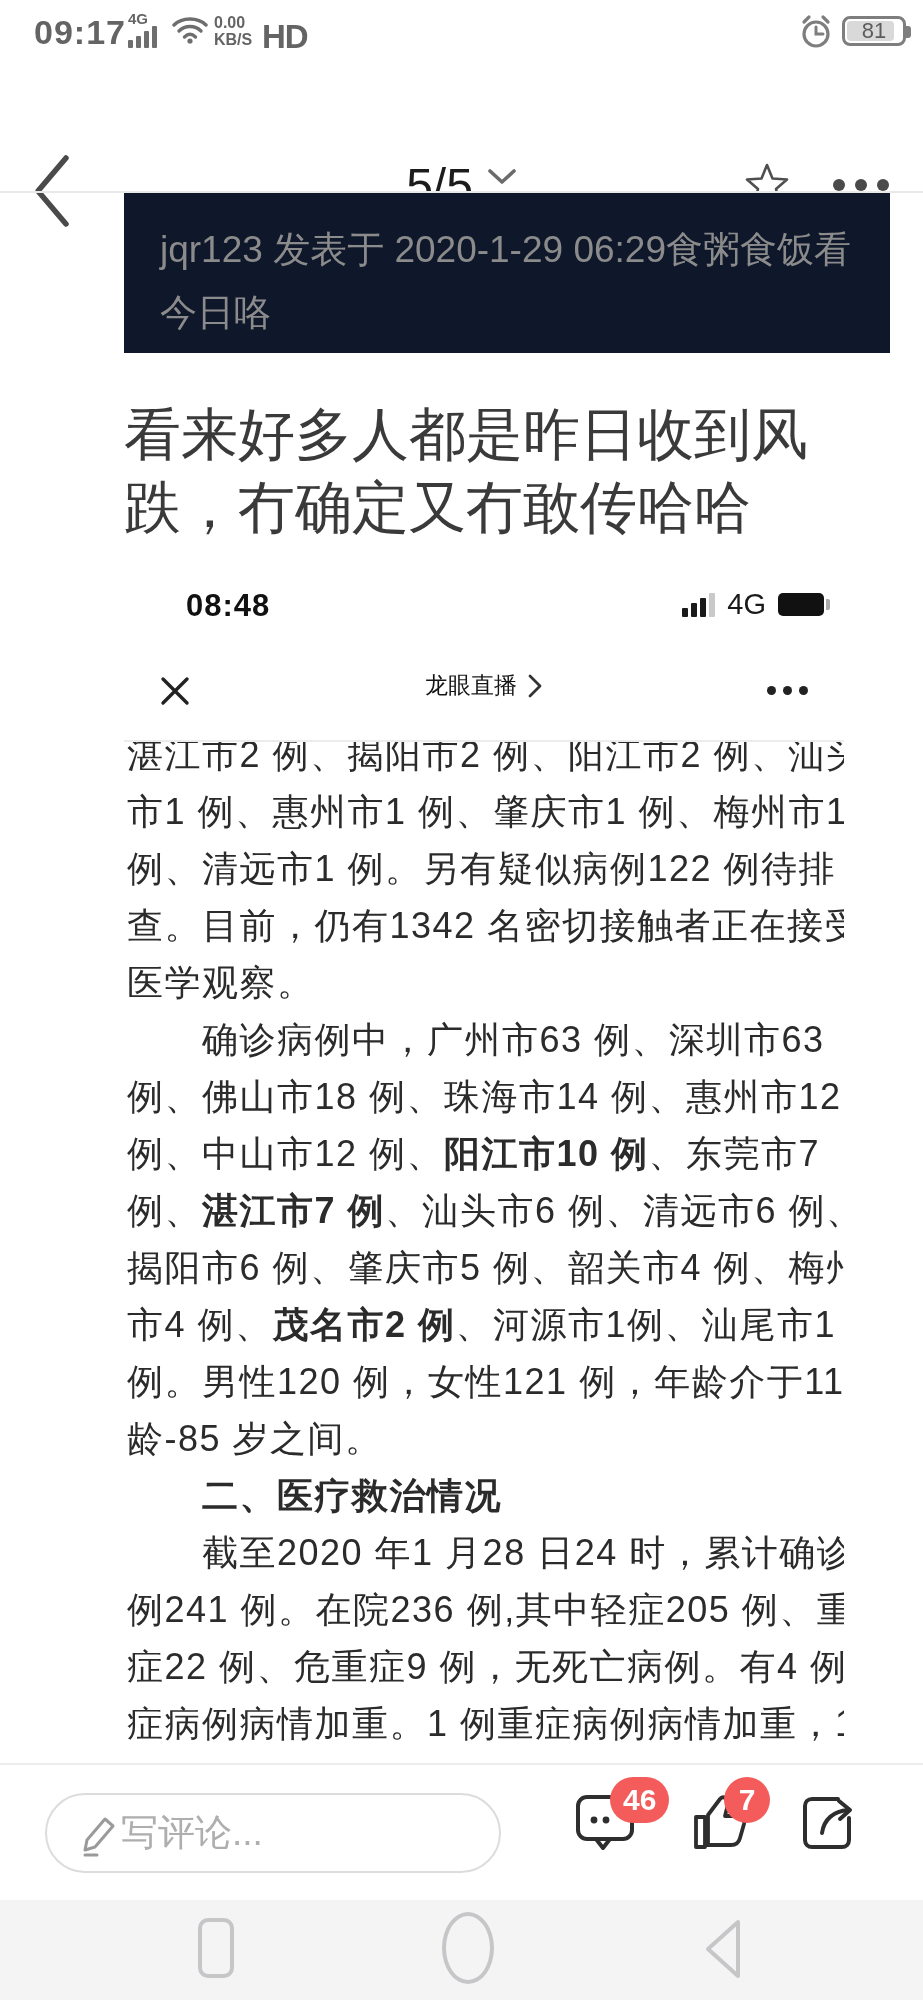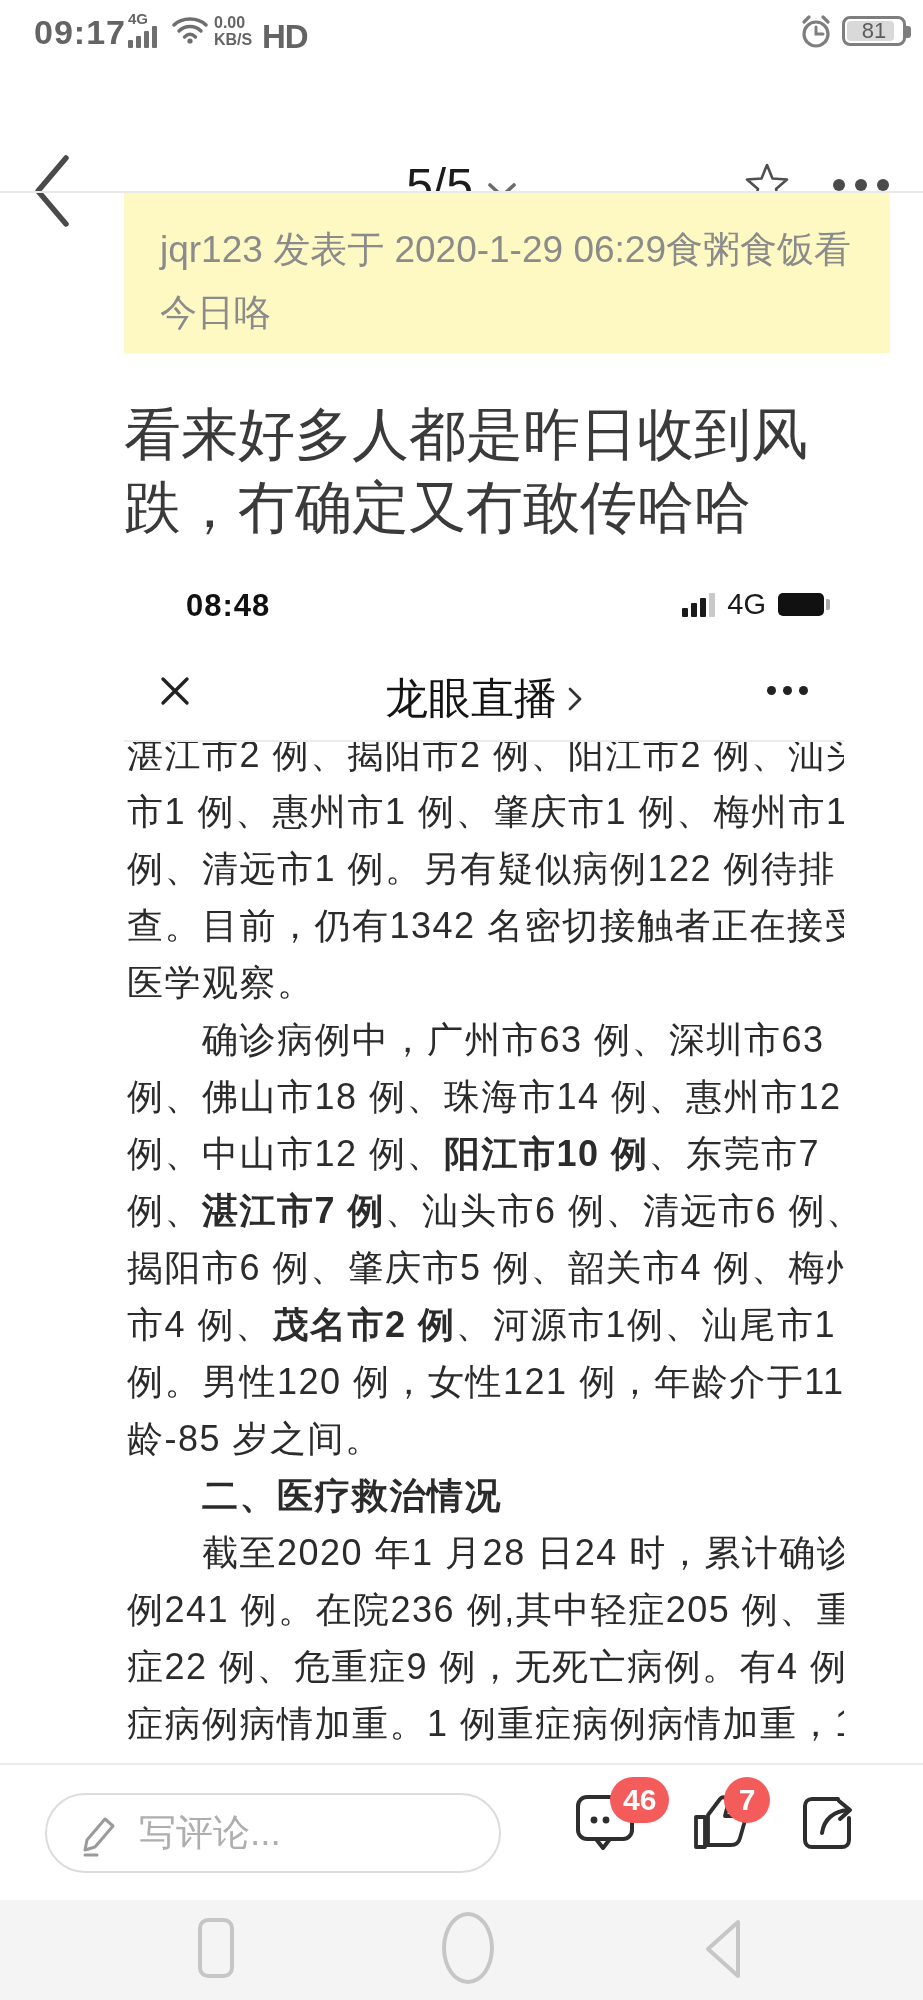--- a/index.html
+++ b/index.html
@@ -20,56 +20,56 @@
   .sb-hd { position:absolute; left:262px; top:18px; font-size:33px; font-weight:800; letter-spacing:-1px; }
   .sb-alarm { position:absolute; left:798px; top:14px; }
   .sb-batt { position:absolute; left:842px; top:16px; width:64px; height:30px; border:3px solid #7e7e7e; border-radius:8px; }
   .sb-batt .nub { position:absolute; right:-8px; top:7px; width:5px; height:12px; background:#7e7e7e; border-radius:0 3px 3px 0; }
   .sb-batt .fill { position:absolute; left:2px; top:2px; bottom:2px; width:81%; background:#d9d9d9; border-radius:4px; }
   .sb-batt .pct { position:absolute; inset:0; display:flex; align-items:center; justify-content:center; font-size:22px; font-weight:400; color:#5c5c5c; }
   
   .app-header { position:absolute; top:58px; left:0; right:0; height:133px; background:#fff; }
   .hdr-divider { position:absolute; top:191px; left:0; right:0; height:2px; background:#e9e9e9; }
   .back-btn { position:absolute; left:30px; top:88px; width:60px; height:90px; display:flex; align-items:center; }
-  .page-ind { position:absolute; left:0; right:0; top:100px; display:flex; justify-content:center; align-items:center; gap:14px; }
+  .page-ind { position:absolute; left:0; right:0; top:100px; display:flex; justify-content:center; align-items:flex-start; gap:14px; }
   .page-ind .num { font-size:48px; color:#1c1c1c; }
   .hdr-right { position:absolute; right:34px; top:104px; display:flex; align-items:center; gap:42px; }
   .dots { display:flex; gap:10px; align-items:center; }
   .dots i { width:12px; height:12px; border-radius:50%; background:#4a4a4a; }
   
   .quote-block { position:absolute; left:124px; top:193px; width:766px; height:160px;
-    background:#fef9c3; color:#8b8b8b; font-size:37px; line-height:63px; padding:25px 28px 0 36px; }
+    background:#0f172a; color:#8b8b8b; font-size:37px; line-height:63px; padding:25px 28px 0 36px; }
   
   .reply-text { position:absolute; left:124px; top:398px; width:795px; font-size:57px; line-height:73px; color:#3a3a3a; }
   
   .inner-shot { position:absolute; left:124px; top:560px; width:720px; height:1203px; background:#fff; }
   .in-status { position:absolute; top:22px; left:0; right:0; height:46px; color:#111; }
   .in-time { position:absolute; left:62px; top:6px; font-size:31px; font-weight:600; letter-spacing:1px; }
   .in-right { position:absolute; right:20px; top:6px; display:flex; align-items:center; gap:12px; }
   .in-bars { display:flex; align-items:flex-end; gap:3px; height:24px; }
   .in-bars i { display:block; width:6px; background:#1a1a1a; border-radius:1px; }
   .in-bars i.dim { background:#c9c9c9; }
   .in-4g { font-size:29px; color:#1a1a1a; }
   .in-batt { position:relative; width:46px; height:23px; background:#111; border-radius:5px; }
   .in-batt .nub { position:absolute; right:-6px; top:6px; width:4px; height:11px; background:#aaa; border-radius:0 2px 2px 0; }
   .in-nav { position:absolute; top:100px; left:0; right:0; height:68px; }
   .in-close { position:absolute; left:34px; top:14px; }
   .in-title { position:absolute; left:0; right:0; top:10px; display:flex; justify-content:center; align-items:center; gap:10px;
-    font-size:43px; color:#141414; }
+    font-size:23px; color:#141414; }
   .in-dots { position:absolute; right:36px; top:26px; display:flex; gap:7px; }
   .in-dots i { width:9px; height:9px; border-radius:50%; background:#222; }
   .in-divider { position:absolute; top:180px; left:0; right:0; height:2px; background:#ececec; }
   .article { position:absolute; top:182px; left:3px; right:0; bottom:0; overflow:hidden; }
   .article-inner { margin-top:-16px; }
   .a-line { font-size:36px; line-height:57px; color:#2b2b2b; white-space:nowrap; letter-spacing:1.5px; }
   .a-line .b { font-weight:700; }
   
   .comment-bar { position:absolute; left:0; right:0; top:1763px; height:137px; background:#fff; border-top:2px solid #ececec; }
   .input-pill { position:absolute; left:45px; top:28px; width:456px; height:80px; border:2px solid #dcdcdc;
-    border-radius:42px; display:flex; align-items:center; padding-left:30px; gap:18px; color:#aeaeae; font-size:37px; background:#fff; }
+    border-radius:42px; display:flex; align-items:center; padding-left:30px; color:#aeaeae; font-size:37px; background:#fff; }
   .bar-btn { position:absolute; top:26px; width:70px; height:80px; }
   .bar-btn .badge { position:absolute; top:-14px; left:36px; min-width:46px; height:46px; padding:0 13px;
     border-radius:24px; color:#fff; font-size:30px; font-weight:600; display:flex; align-items:center; justify-content:center; }
   .btn-comment { left:574px; }
   .btn-like { left:688px; }
   .btn-share { left:798px; }
   
   .sys-nav { position:absolute; left:0; right:0; top:1900px; height:100px; background:#f4f4f5; }
   .nav-square { position:absolute; left:198px; top:18px; width:36px; height:60px; border:4px solid #c6c6c9; border-radius:10px; }
   .nav-circle { position:absolute; left:442px; top:12px; width:52px; height:72px; border:4px solid #c6c6c9; border-radius:50%; }

